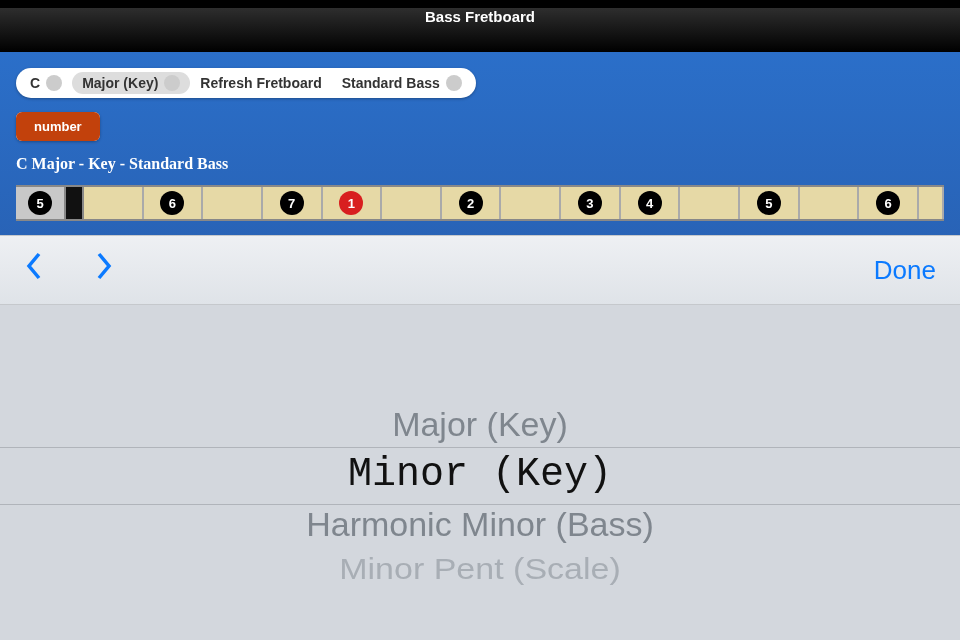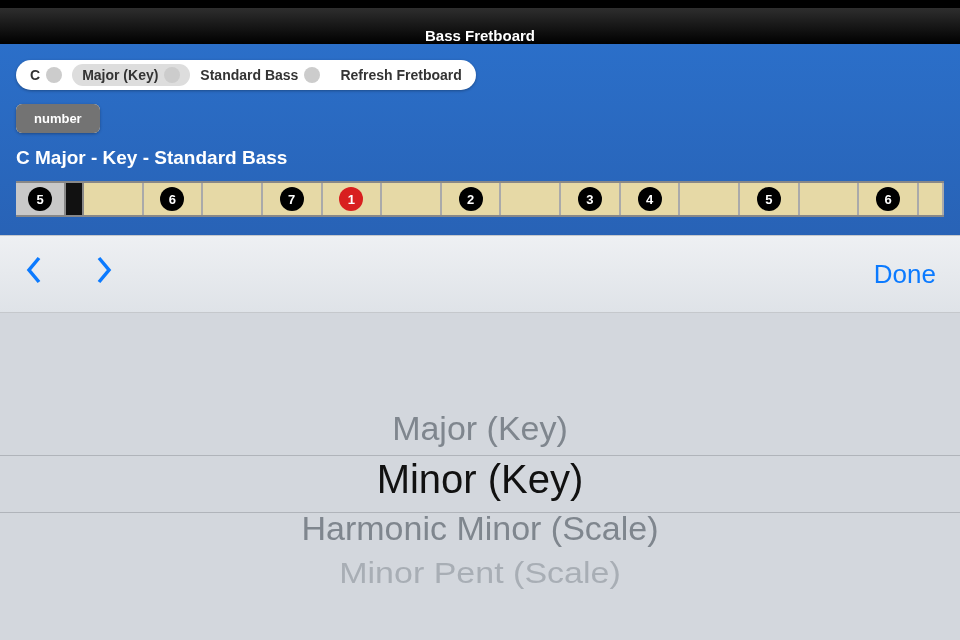--- a/index.html
+++ b/index.html
@@ -9,24 +9,24 @@
       font-family: -apple-system, Helvetica, Arial, sans-serif;
       overflow: hidden;
       position: relative;
       background: #2a6bc4;
     }
     .status-bar {
       height: 8px;
       background: #000;
     }
     .title-bar {
-      height: 36px;
+      height: 44px;
       background: linear-gradient(#2e2e2e, #000);
       display: flex;
-      align-items: flex-end;
+      align-items: flex-start;
       justify-content: center;
     }
     .title-text {
       color: #fff;
       font-weight: bold;
       font-size: 15px;
     }
     .content-area {
       background: linear-gradient(#2b6fc9, #2862b5);
       padding: 16px;
@@ -76,28 +76,28 @@
     .seg-item {
       padding: 7px 18px;
       font-size: 13px;
       font-weight: bold;
       color: #333;
       border-right: 1px solid #ccc;
       cursor: pointer;
     }
     .seg-item:last-child { border-right: none; }
     .seg-item.selected {
-      background: #737373;
+      background: #c2410c;
       color: #fff;
     }
     .heading {
       color: #fff;
-      font-family: Liberation Sans, sans-serif;
-      font-weight: bold;
-      font-size: 19px;
+      font-family: Liberation Serif, serif;
+      font-weight: bold;
+      font-size: 16px;
       margin-bottom: 12px;
     }
     .fretboard {
       display: flex;
       height: 36px;
       border-top: 2px solid #888;
       border-bottom: 2px solid #888;
     }
     .fret-nut {
       width: 50px;
@@ -135,21 +135,21 @@
     }
     .note-dot.root { background: #d81f1f; }
     .picker-overlay {
       position: absolute;
       left: 0; right: 0; bottom: 0;
       height: 405px;
       display: flex;
       flex-direction: column;
     }
     .picker-toolbar {
-      height: 78px;
+      height: 70px;
       background: linear-gradient(#eef0f3, #dfe3e8);
       border-top: 1px solid #c5c8cc;
       border-bottom: 1px solid #c5c8cc;
       display: flex;
       align-items: center;
       justify-content: space-between;
       padding: 0 24px;
     }
     .nav-arrows { display: flex; gap: 50px; }
     .arrow {
@@ -177,20 +177,21 @@
     .picker-line {
       color: #7f868e;
       font-size: 34px;
       line-height: 1.35;
       font-weight: 400;
       font-family: -apple-system, Helvetica, Arial, sans-serif;
     }
     .picker-line.selected {
       color: #111;
       font-size: 40px;
+      font-family: Liberation Mono, monospace;
     }
     .picker-line.far { opacity: 0.5; transform: scaleY(0.85);}
     .picker-selected-band {
       position: absolute;
       left: 0; right: 0;
       top: 142px;
       height: 58px;
       border-top: 1px solid #b0b4ba;
       border-bottom: 1px solid #b0b4ba;
       pointer-events: none;
@@ -210,25 +211,25 @@
   <div class="pill-row">
     <div class="pill-item">
       <span>C</span>
       <span class="pill-dot"></span>
     </div>
     <div class="pill-item selected">
       <span>Major (Key)</span>
       <span class="pill-dot"></span>
     </div>
     <div class="pill-item">
+      <span>Refresh Fretboard</span>
+    </div>
+    <div class="pill-item">
       <span>Standard Bass</span>
       <span class="pill-dot"></span>
-    </div>
-    <div class="pill-item">
-      <span>Refresh Fretboard</span>
     </div>
   </div>
 
   <div class="seg-row">
     <div class="seg-item selected">
       <span>number</span>
     </div>
   </div>
 
   <div class="heading">C Major - Key - Standard Bass</div>
@@ -306,16 +307,16 @@
       </span>
     </div>
     <div class="done-btn">
       <span>Done</span>
     </div>
   </div>
   <div class="picker-body">
     <div class="picker-selected-band"></div>
     <div class="picker-line">Major (Key)</div>
     <div class="picker-line selected">Minor (Key)</div>
-    <div class="picker-line">Harmonic Minor (Scale)</div>
+    <div class="picker-line">Harmonic Minor (Bass)</div>
     <div class="picker-line far">Minor Pent (Scale)</div>
   </div>
 </div>
 
 </body></html>

